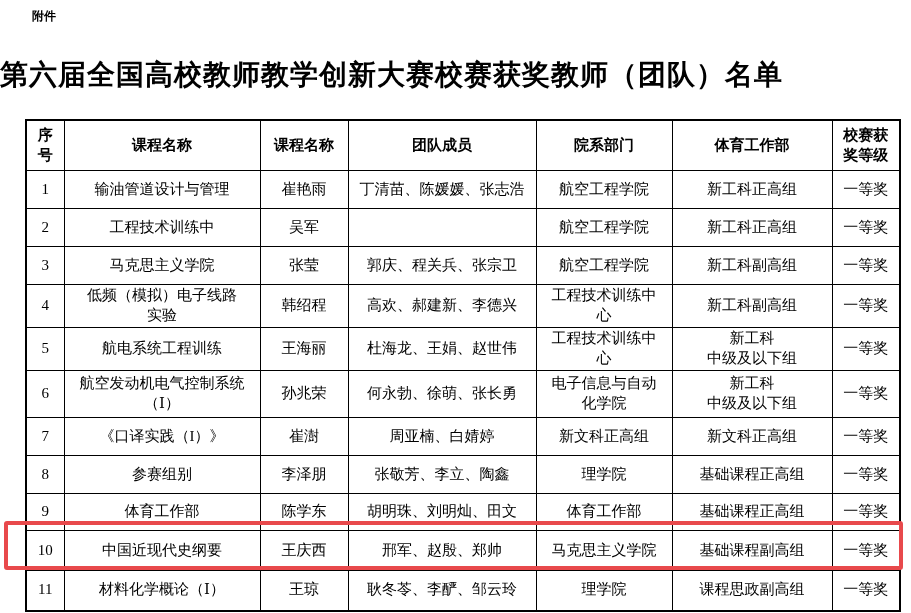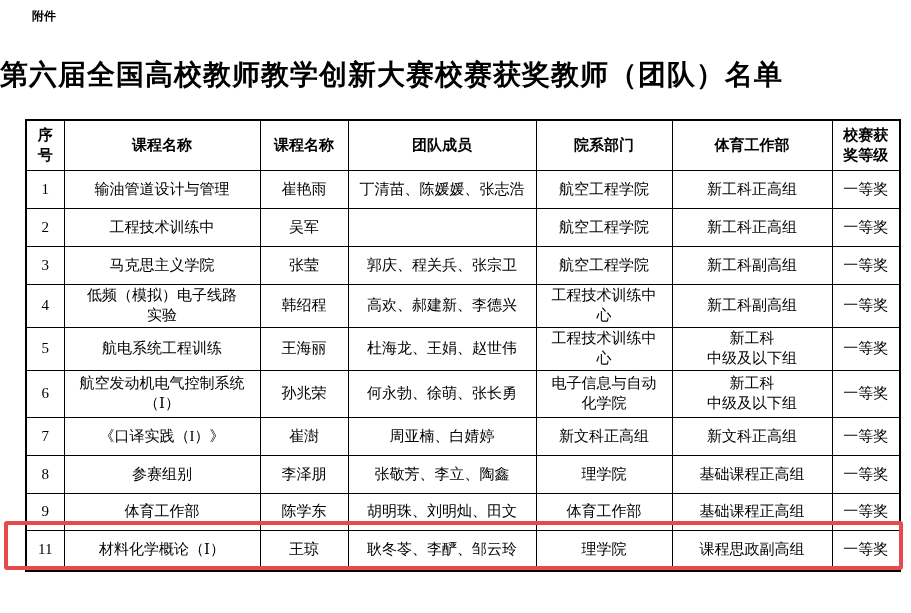--- a/index.html
+++ b/index.html
@@ -151,20 +151,29 @@
         <tr style="height: 37px;">
           <td>9</td>
           <td>体育工作部</td>
           <td>陈学东</td>
           <td>胡明珠、刘明灿、田文</td>
           <td>体育工作部</td>
           <td>基础课程正高组</td>
           <td>一等奖</td>
         </tr>
         <tr style="height: 40px;">
+          <td>10</td>
+          <td>中国近现代史纲要</td>
+          <td>王庆西</td>
+          <td>邢军、赵殷、郑帅</td>
+          <td>马克思主义学院</td>
+          <td>基础课程副高组</td>
+          <td>一等奖</td>
+        </tr>
+        <tr style="height: 40px;">
           <td>11</td>
           <td>材料化学概论（Ⅰ）</td>
           <td>王琼</td>
           <td>耿冬苓、李酽、邹云玲</td>
           <td>理学院</td>
           <td>课程思政副高组</td>
           <td>一等奖</td>
         </tr>
       </tbody>
   </table>

